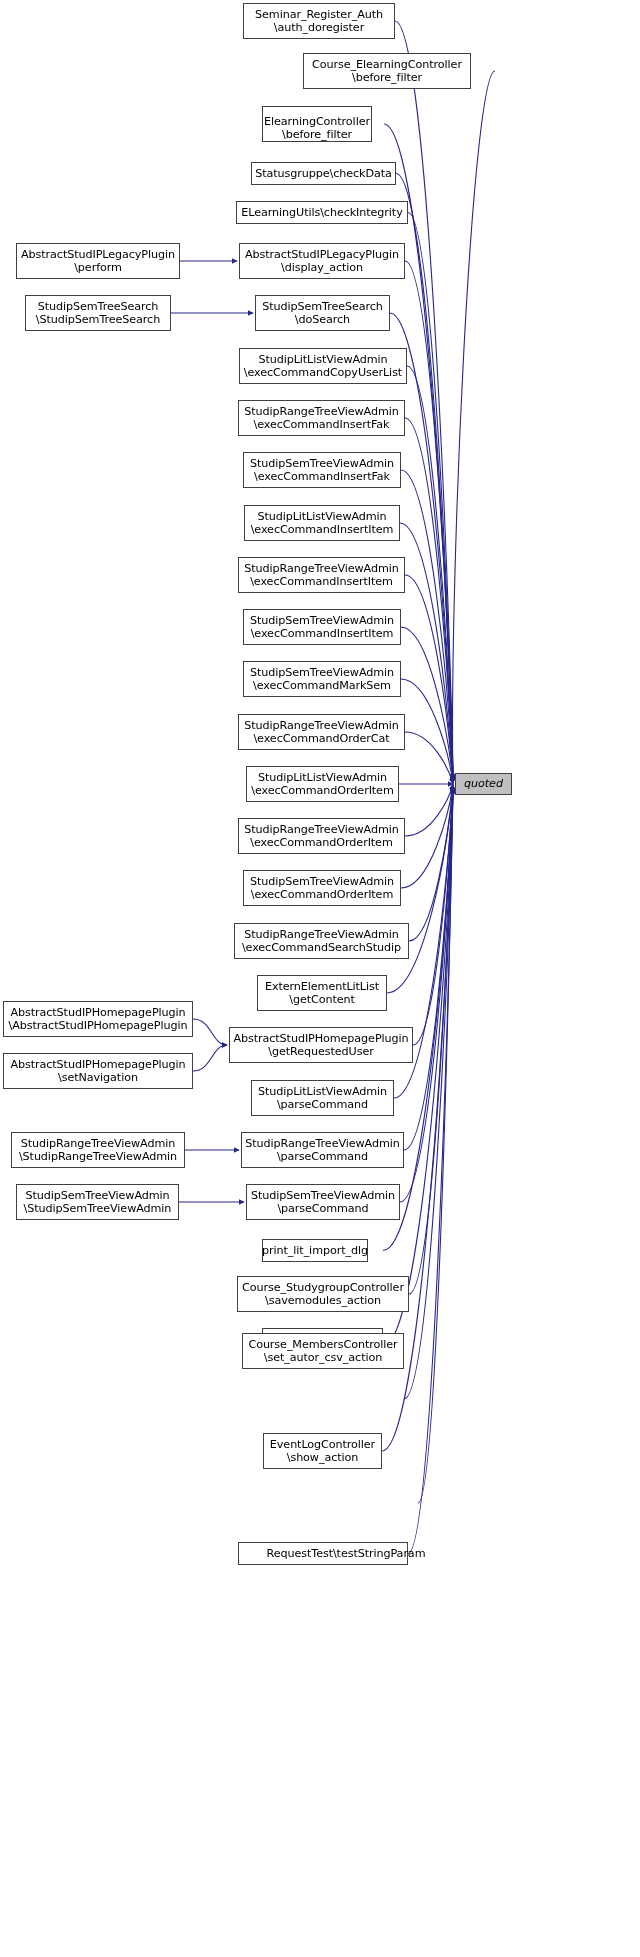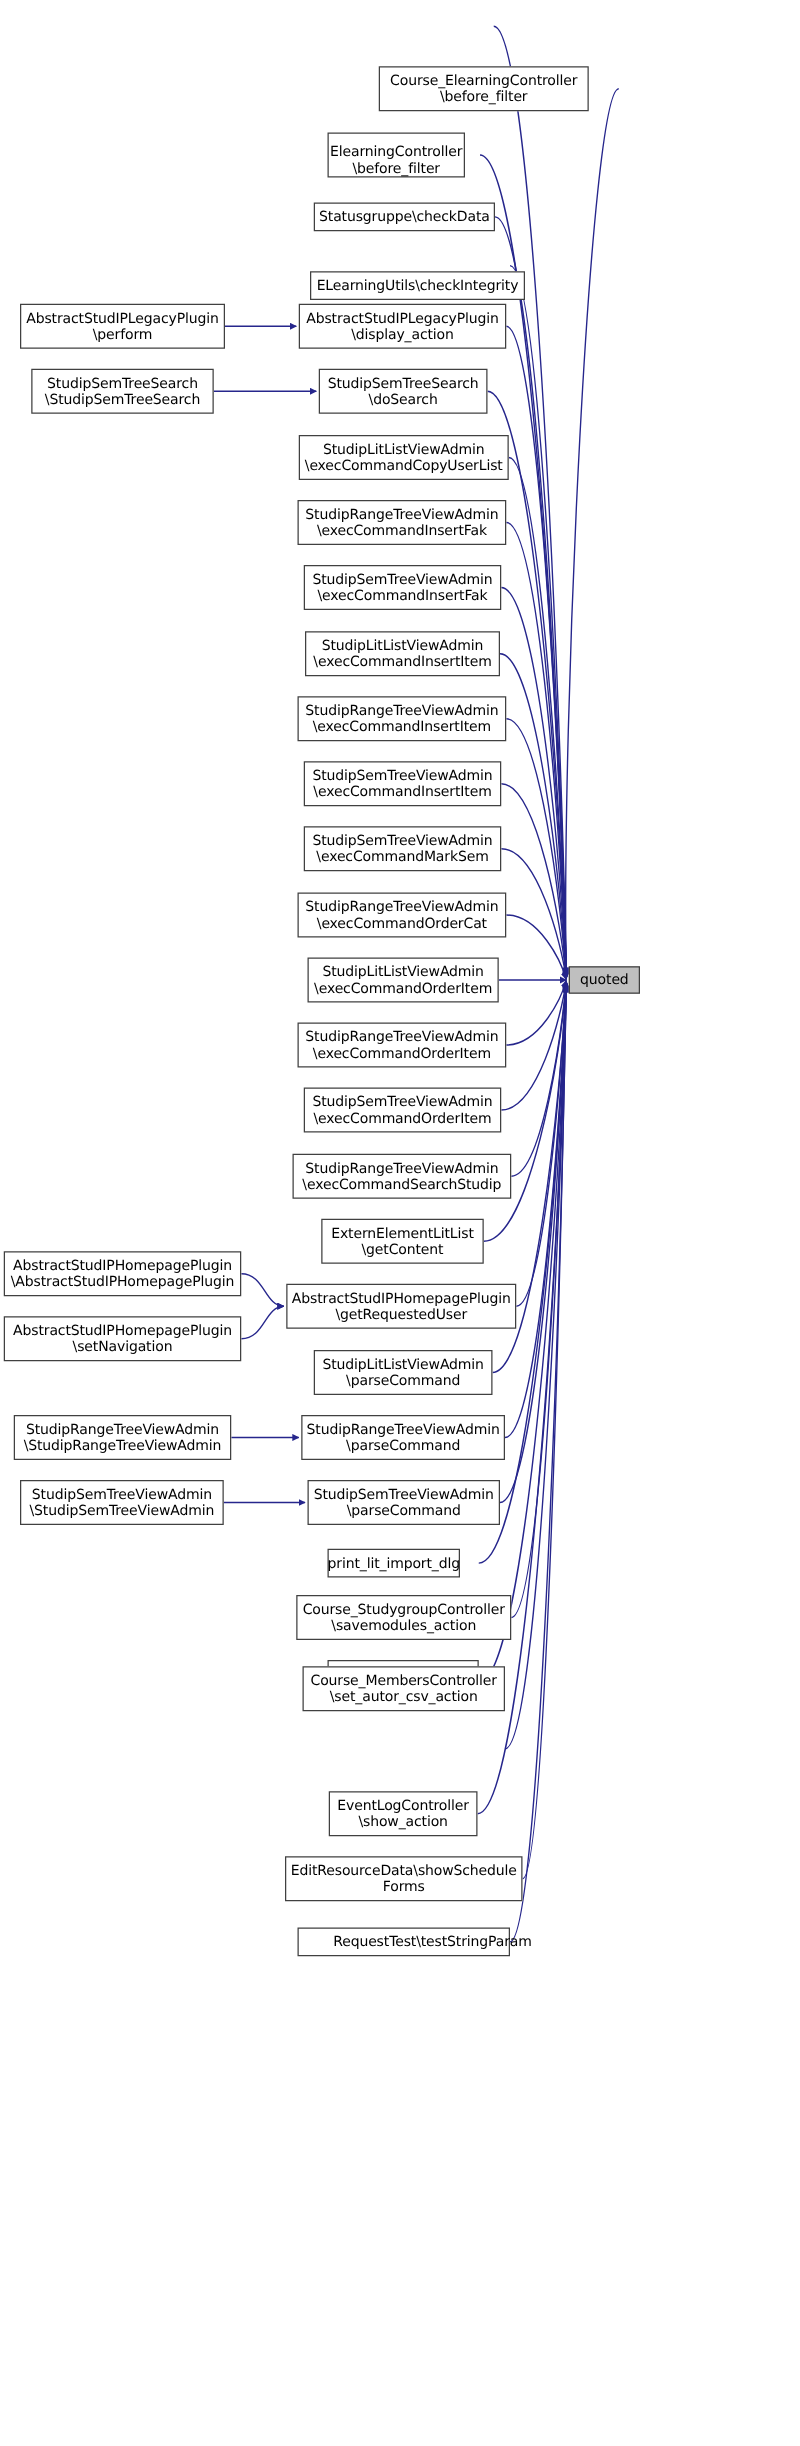--- a/index.html
+++ b/index.html
@@ -92,25 +92,26 @@
       <path d="M 382 1451 C 421.05 1451, 449 973.8800000000001, 453 788.3333333333334" fill="none" stroke="#26268c" stroke-width="1.1" marker-end="url(#ah)"></path>
       <path d="M 418 1503 C 437.25 1503, 449 988.68, 453 788.6666666666666" fill="none" stroke="#26268c" stroke-width="1.1" marker-end="url(#ah)"></path>
       <path d="M 408 1553.5 C 432.75 1553.5, 449 1003.0600000000001, 453 789" fill="none" stroke="#26268c" stroke-width="1.1" marker-end="url(#ah)"></path>
       <path d="M 180 261 L 237 261" fill="none" stroke="#26268c" stroke-width="1.1" marker-end="url(#ah)"></path>
       <path d="M 171 313 L 253 313" fill="none" stroke="#26268c" stroke-width="1.1" marker-end="url(#ah)"></path>
       <path d="M 193 1019 C 211.7 1019, 211.7 1045, 227 1045" fill="none" stroke="#26268c" stroke-width="1.1" marker-end="url(#ah)"></path>
       <path d="M 193 1071 C 211.7 1071, 211.7 1045, 227 1045" fill="none" stroke="#26268c" stroke-width="1.1" marker-end="url(#ah)"></path>
       <path d="M 185 1150 L 239 1150" fill="none" stroke="#26268c" stroke-width="1.1" marker-end="url(#ah)"></path>
       <path d="M 179 1202 L 244 1202" fill="none" stroke="#26268c" stroke-width="1.1" marker-end="url(#ah)"></path>
     </svg>
-<div class="node center" style="left: 455px; top: 773px; width: 57px; height: 22px;"><span class="node-label">quoted</span></div>
+<div class="node center" style="left: 455px; top: 773px; width: 57px; height: 22px; font-style: italic;"><span class="node-label">quoted</span></div>
+    <div class="node" style="left: 243px; top: 3px; width: 152px; height: 36px;"><span class="node-label">Seminar_Register_Auth</span><span class="node-label">\auth_doregister</span></div>
     <div class="node" style="left: 303px; top: 53px; width: 168px; height: 36px;"><span class="node-label">Course_ElearningController</span><span class="node-label">\before_filter</span></div>
     <div class="node" style="left: 262px; top: 106px; width: 110px; height: 36px; justify-content: flex-end;"><span class="node-label">ElearningController</span><span class="node-label">\before_filter</span></div>
     <div class="node" style="left: 251px; top: 162px; width: 145px; height: 23px;"><span class="node-label">Statusgruppe\checkData</span></div>
-    <div class="node" style="left: 248px; top: 201px; width: 172px; height: 23px; margin-top: 16px;"><span class="node-label">ELearningUtils\checkIntegrity</span></div>
+    <div class="node" style="left: 236px; top: 201px; width: 172px; height: 23px;"><span class="node-label">ELearningUtils\checkIntegrity</span></div>
     <div class="node" style="left: 239px; top: 243px; width: 166px; height: 36px;"><span class="node-label">AbstractStudIPLegacyPlugin</span><span class="node-label">\display_action</span></div>
     <div class="node" style="left: 255px; top: 295px; width: 135px; height: 36px;"><span class="node-label">StudipSemTreeSearch</span><span class="node-label">\doSearch</span></div>
     <div class="node" style="left: 239px; top: 348px; width: 168px; height: 36px;"><span class="node-label">StudipLitListViewAdmin</span><span class="node-label">\execCommandCopyUserList</span></div>
     <div class="node" style="left: 238px; top: 400px; width: 167px; height: 36px;"><span class="node-label">StudipRangeTreeViewAdmin</span><span class="node-label">\execCommandInsertFak</span></div>
     <div class="node" style="left: 243px; top: 452px; width: 158px; height: 36px;"><span class="node-label">StudipSemTreeViewAdmin</span><span class="node-label">\execCommandInsertFak</span></div>
     <div class="node" style="left: 244px; top: 505px; width: 156px; height: 36px;"><span class="node-label">StudipLitListViewAdmin</span><span class="node-label">\execCommandInsertItem</span></div>
     <div class="node" style="left: 238px; top: 557px; width: 167px; height: 36px;"><span class="node-label">StudipRangeTreeViewAdmin</span><span class="node-label">\execCommandInsertItem</span></div>
     <div class="node" style="left: 243px; top: 609px; width: 158px; height: 36px;"><span class="node-label">StudipSemTreeViewAdmin</span><span class="node-label">\execCommandInsertItem</span></div>
     <div class="node" style="left: 243px; top: 661px; width: 158px; height: 36px;"><span class="node-label">StudipSemTreeViewAdmin</span><span class="node-label">\execCommandMarkSem</span></div>
     <div class="node" style="left: 238px; top: 714px; width: 167px; height: 36px;"><span class="node-label">StudipRangeTreeViewAdmin</span><span class="node-label">\execCommandOrderCat</span></div>
@@ -121,21 +122,20 @@
     <div class="node" style="left: 257px; top: 975px; width: 130px; height: 36px;"><span class="node-label">ExternElementLitList</span><span class="node-label">\getContent</span></div>
     <div class="node" style="left: 229px; top: 1027px; width: 184px; height: 36px;"><span class="node-label">AbstractStudIPHomepagePlugin</span><span class="node-label">\getRequestedUser</span></div>
     <div class="node" style="left: 251px; top: 1080px; width: 143px; height: 36px;"><span class="node-label">StudipLitListViewAdmin</span><span class="node-label">\parseCommand</span></div>
     <div class="node" style="left: 241px; top: 1132px; width: 163px; height: 36px;"><span class="node-label">StudipRangeTreeViewAdmin</span><span class="node-label">\parseCommand</span></div>
     <div class="node" style="left: 246px; top: 1184px; width: 154px; height: 36px;"><span class="node-label">StudipSemTreeViewAdmin</span><span class="node-label">\parseCommand</span></div>
     <div class="node" style="left: 262px; top: 1239px; width: 106px; height: 23px;"><span class="node-label">print_lit_import_dlg</span></div>
     <div class="node" style="left: 237px; top: 1276px; width: 172px; height: 36px;"><span class="node-label">Course_StudygroupController</span><span class="node-label">\savemodules_action</span></div>
     <div class="node" style="left: 262px; top: 1328px; width: 121px; height: 36px; padding-left: 16px;"><span class="node-label">LiteratureController</span><span class="node-label">\search_action</span></div>
     <div class="node" style="left: 242px; top: 1333px; width: 162px; height: 36px; text-align: center;"><span class="node-label">Course_MembersController</span><span class="node-label">\set_autor_csv_action</span></div>
     <div class="node" style="left: 263px; top: 1433px; width: 119px; height: 36px;"><span class="node-label">EventLogController</span><span class="node-label">\show_action</span></div>
-    <div class="node" style="left: 228px; top: 1485px; width: 190px; height: 36px;"><span class="node-label">EditResourceData\showSchedule</span><span class="node-label">Forms</span></div>
     <div class="node" style="left: 238px; top: 1542px; width: 170px; height: 23px; padding-left: 46px;"><span class="node-label">RequestTest\testStringParam</span></div>
     <div class="node" style="left: 16px; top: 243px; width: 164px; height: 36px;"><span class="node-label">AbstractStudIPLegacyPlugin</span><span class="node-label">\perform</span></div>
     <div class="node" style="left: 25px; top: 295px; width: 146px; height: 36px;"><span class="node-label">StudipSemTreeSearch</span><span class="node-label">\StudipSemTreeSearch</span></div>
     <div class="node" style="left: 3px; top: 1001px; width: 190px; height: 36px;"><span class="node-label">AbstractStudIPHomepagePlugin</span><span class="node-label">\AbstractStudIPHomepagePlugin</span></div>
     <div class="node" style="left: 3px; top: 1053px; width: 190px; height: 36px;"><span class="node-label">AbstractStudIPHomepagePlugin</span><span class="node-label">\setNavigation</span></div>
     <div class="node" style="left: 11px; top: 1132px; width: 174px; height: 36px;"><span class="node-label">StudipRangeTreeViewAdmin</span><span class="node-label">\StudipRangeTreeViewAdmin</span></div>
     <div class="node" style="left: 16px; top: 1184px; width: 163px; height: 36px;"><span class="node-label">StudipSemTreeViewAdmin</span><span class="node-label">\StudipSemTreeViewAdmin</span></div>
   </div>
 
 </body></html>

